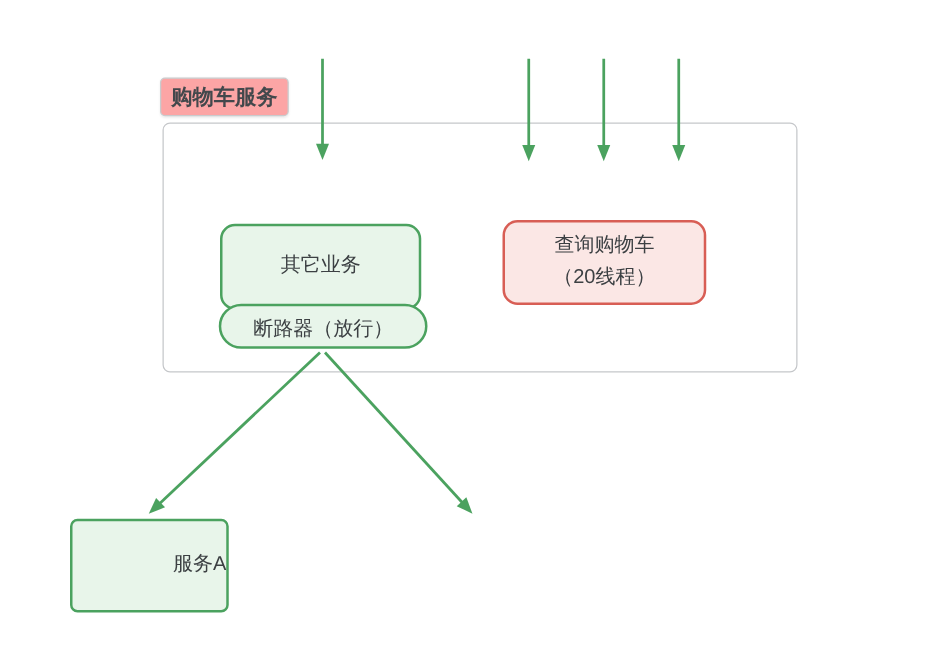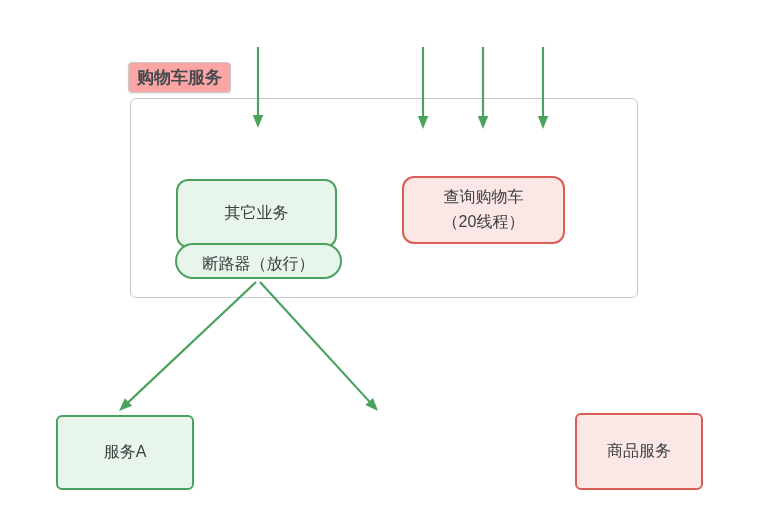--- a/index.html
+++ b/index.html
@@ -27,21 +27,21 @@
     font-size:16px;text-align:center;line-height:1.55;
   }
   .node.green{background:var(--green-fill,#e8f5ea);border:2px solid var(--green,#4ba25f);}
   .node.red{background:var(--red-fill,#fbe7e5);border:2px solid var(--red,#d85e55);}
   .rect{border-radius:12px;margin-top:48px;}
   .pill{border-radius:18px;}
   .n-other{left:176px;top:131px;width:161px;height:69px;}
   .n-query{left:402px;top:128px;width:163px;height:68px;}
   .n-breaker-pass{left:175px;top:243px;width:167px;height:36px;justify-content:flex-end;}
   .n-breaker-open{left:402px;top:244px;width:163px;height:36px;}
-  .n-service-a{left:56px;top:415px;width:138px;height:75px;border-radius:6px;}
+  .n-service-a{left:56px;top:415px;width:127px;height:75px;border-radius:6px;align-items:flex-end;}
   .n-service-b{left:315px;top:415px;width:125px;height:75px;border-radius:6px;}
   .n-product{left:575px;top:413px;width:128px;height:77px;border-radius:6px;}
 </style>
 </head>
 <body>
 
 <div class="canvas">
 
   <div class="group-box"></div>
 
@@ -98,17 +98,14 @@
   <div class="node pill green n-breaker-pass">
     <div>断路器（放行）</div>
   </div>
 
 
   <div class="node green n-service-a">
     <div>服务A</div>
   </div>
 
 
-  <div class="node red n-product">
-    <div>商品服务</div>
-  </div>
 
 </div>
 
 </body></html>

